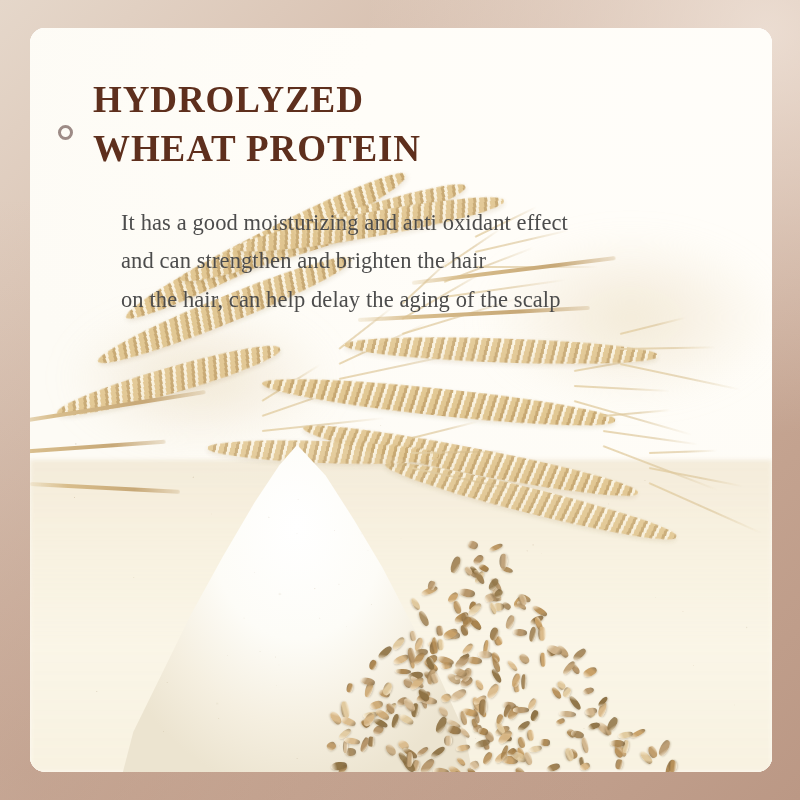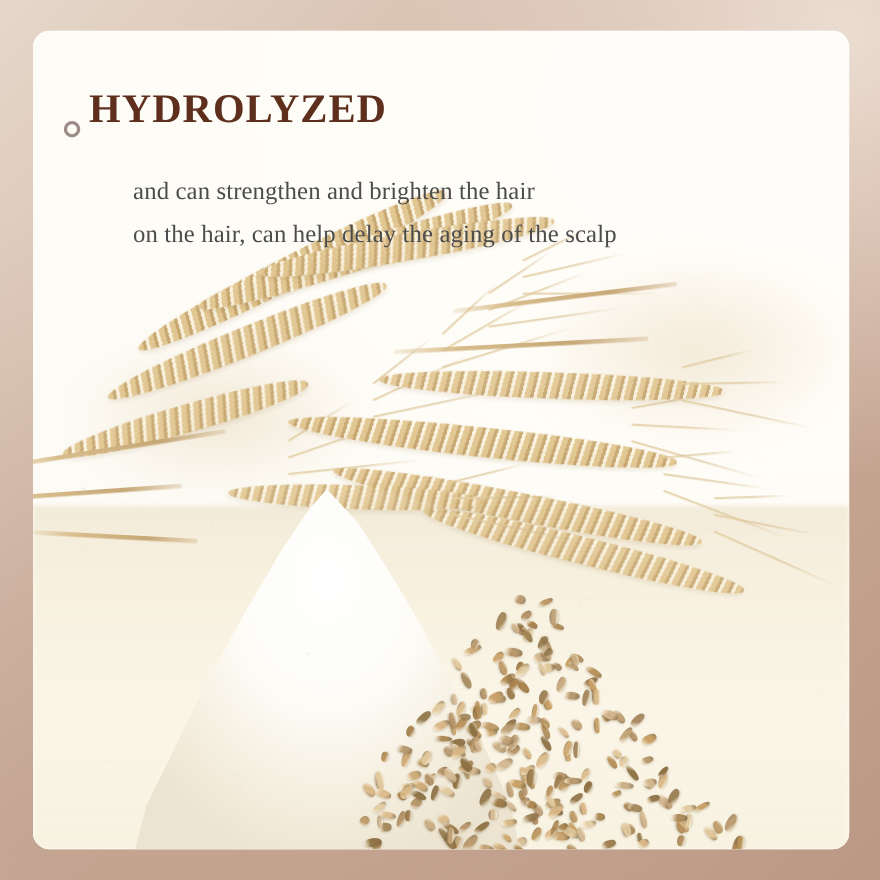--- a/index.html
+++ b/index.html
@@ -166,21 +166,21 @@
     border-radius:50% / 42%;
     box-shadow:0 1px 2px rgba(110,85,50,.30);
   }
 
   
   .content{
     position:absolute; left:0; top:0; right:0;
     padding:48px 44px 0 28px;
     z-index:3;
   }
-  .heading-row{ display:flex; align-items:flex-end; gap:8px; }
+  .heading-row{ display:flex; align-items:center; gap:20px; }
 
   .bullet{
     flex:0 0 auto;
     width:15px; height:15px;
     margin-top:15px;
     border:3px solid #9d8b86;
     border-radius:50%;
     background:transparent;
   }
   .heading{
@@ -520,23 +520,25 @@
       <div class="dust d2"></div>
       <div class="dust d3"></div>
     </div>
 
     <div class="content">
 
       <div class="heading-row">
         <span class="bullet"></span>
         <h1 class="heading">
           <span>HYDROLYZED</span>
+          <span class="l2">WHEAT PROTEIN</span>
         </h1>
       </div>
 
       <div class="body-text">
+        <p>It has a good moisturizing and anti oxidant effect</p>
         <p>and can strengthen and brighten the hair</p>
         <p>on the hair, can help delay the aging of the scalp</p>
       </div>
 
     </div>
   </div>
 </div>
 
 </body></html>

